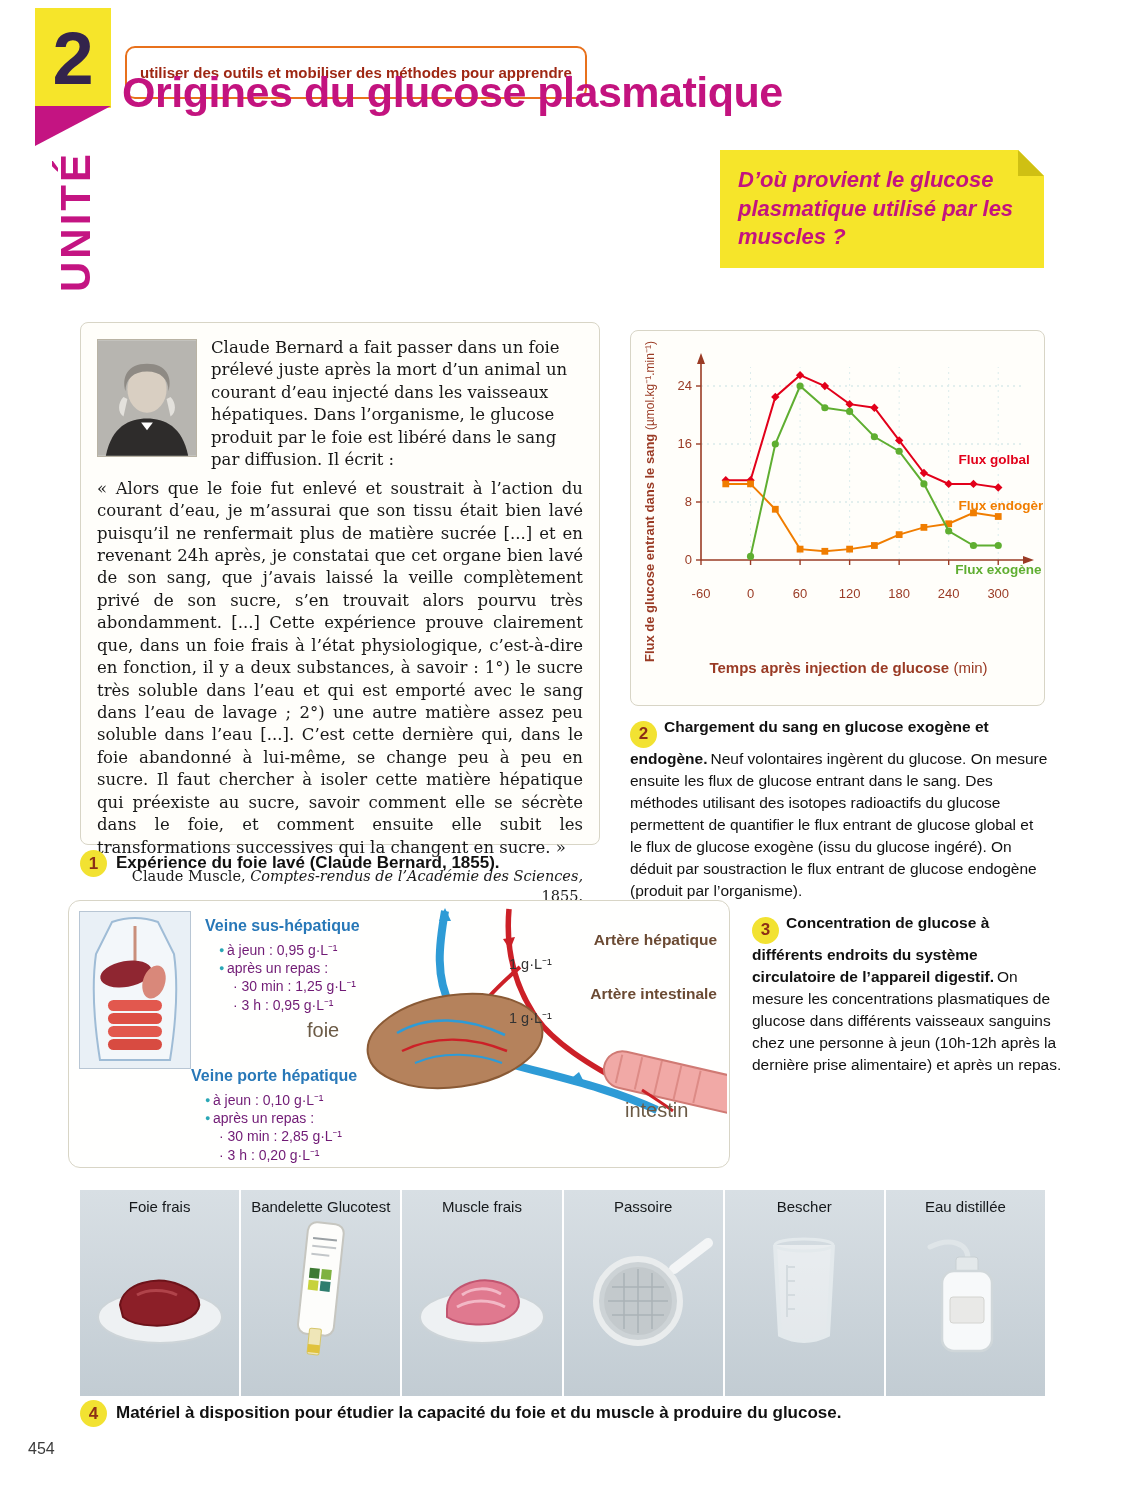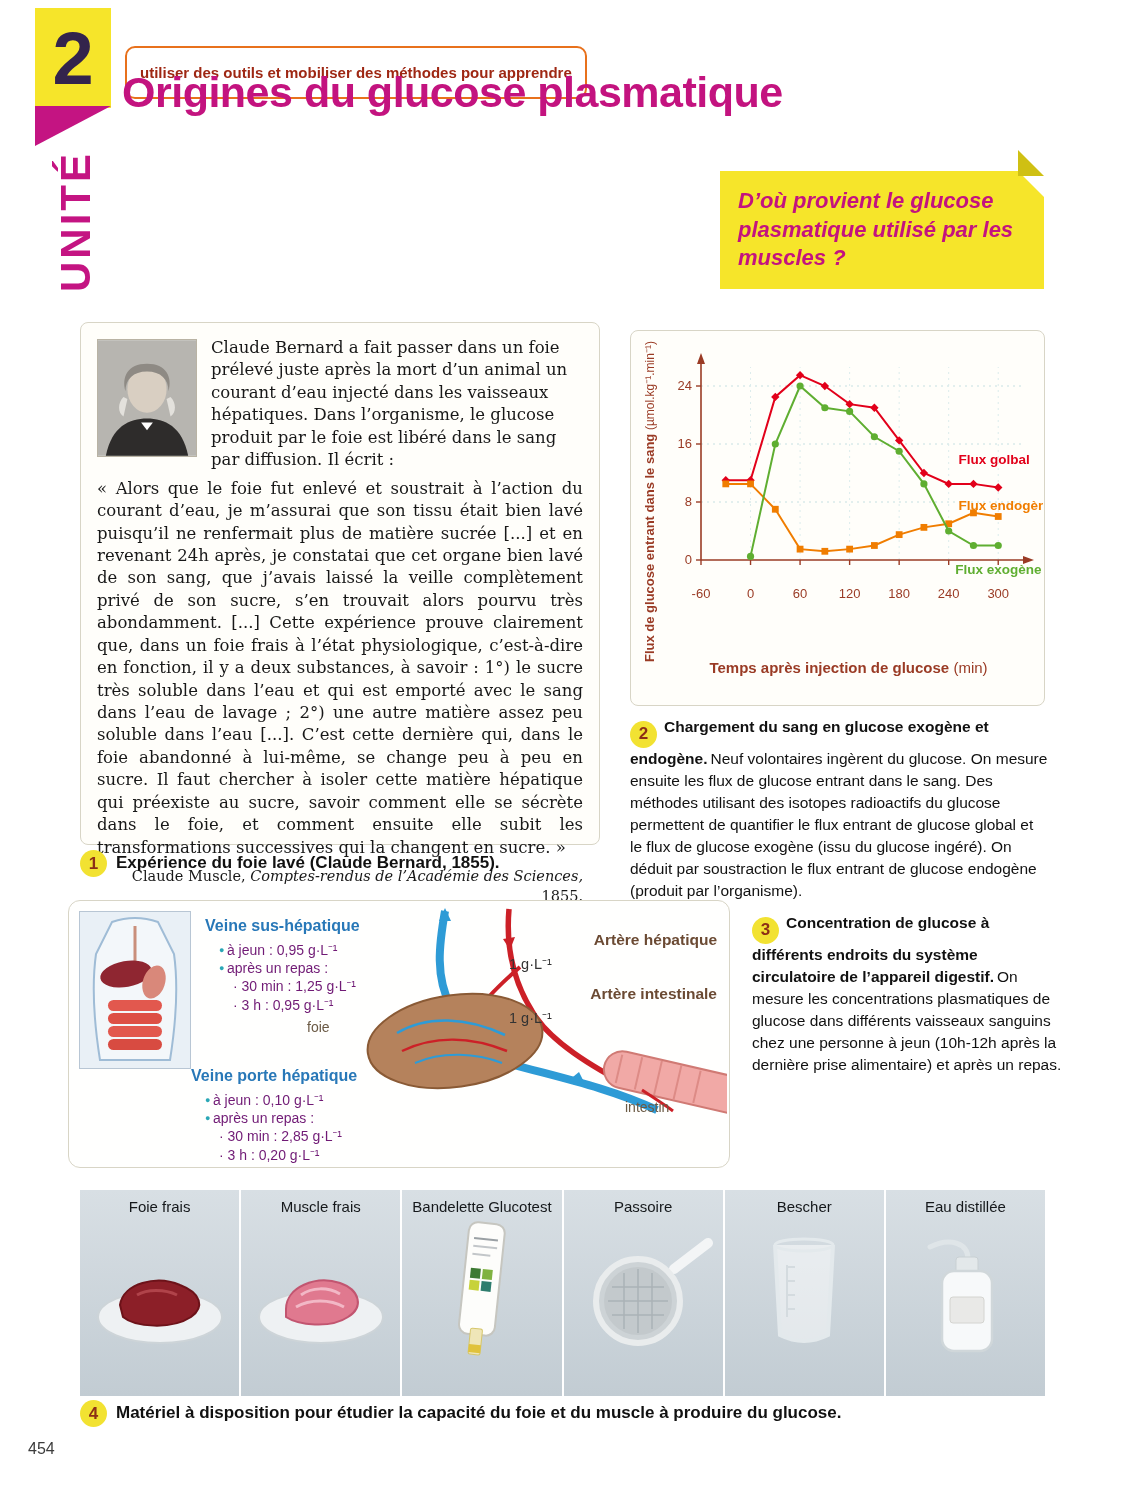--- a/index.html
+++ b/index.html
@@ -19,21 +19,21 @@
 
   
   .kicker { position:absolute; left:125px; top:46px; border:2px solid #e8711c; border-radius:10px;
             padding:16px 13px; font-size:15px; font-weight:700; color:#9e2713; background:#fff; }
   .page-title { position:absolute; left:122px; top:68px; width:860px;
                 font-size:43px; font-weight:800; color:#c3137f; letter-spacing:-0.5px; }
   .intro { position:absolute; left:125px; top:146px; width:575px;
            font-size:25px; font-style:italic; font-weight:700; color:#2aa7b6; line-height:1.42; }
   .question-box { position:absolute; left:720px; top:150px; width:324px; min-height:118px;
                   background:#f6e52a; padding:16px 18px 14px 18px;
-                  clip-path:polygon(0 0, calc(100% - 26px) 0, 100% 26px, 100% 100%, 0 100%);margin-top:21px; }
+                  clip-path:polygon(0 0, calc(100% - 26px) 0, 100% 26px, 100% 100%, 0 100%); }
   .question-box .q-text { font-size:22px; font-weight:700; font-style:italic; color:#c3137f; line-height:1.3; }
   .q-fold { position:absolute; left:1018px; top:150px; width:26px; height:26px; background:#cfc013;
             clip-path:polygon(0 0, 100% 100%, 0 100%); }
 
   
   .doc-box { position:absolute; background:#fffefa; border:1.5px solid #d8d5c6; border-radius:8px; }
   .num-badge { display:inline-flex; width:27px; height:27px; border-radius:50%; background:#f2e232;
                color:#8c2f16; font-weight:700; font-size:17px; align-items:center; justify-content:center;
                flex:0 0 27px; }
   .caption-row { position:absolute; display:flex; align-items:flex-start; gap:9px; }
@@ -65,21 +65,21 @@
   #doc2-note { left:630px; top:716px; width:418px; }
 
   
   #doc3 { left:68px; top:900px; width:662px; height:268px; border-radius:12px; background:#fffffe; }
   .body-thumb { position:absolute; left:10px; top:10px; width:112px; height:158px;
                 background:#e9f0f6; border:1px solid #b8c6d4; }
   .vessel-svg { position:absolute; left:118px; top:4px; }
   .lbl-vein { position:absolute; font-size:16px; font-weight:700; color:#2878b8; }
   .lbl-artery { position:absolute; font-size:15.5px; font-weight:700; color:#6b4a33; text-align:right; }
   .lbl-value { position:absolute; font-size:14.5px; color:#333; text-align:left; }
-  .lbl-organ { position:absolute; font-size:14px; color:#6b5a45; }
+  .lbl-organ { position:absolute; font-size:20px; color:#6b5a45; }
   .vein-bullets { position:absolute; font-size:14px; color:#701a75; line-height:1.3; }
   .vein-bullets .b-main::before { content:"● "; font-size:9px; vertical-align:2px; color:#2aa7b6; }
   .vein-bullets .b-sub { padding-left:14px; }
   #doc3-note { left:752px; top:912px; width:312px; }
 
   
   .materials { position:absolute; left:80px; top:1190px; width:965px; height:206px;
                display:flex; gap:2px; }
   .material-cell { flex:1 1 0; background:linear-gradient(#d8dfe4,#c2ccd3); position:relative;
                    display:flex; flex-direction:column; align-items:center; padding-top:8px; }
@@ -280,45 +280,45 @@
   <div class="materials">
     <div class="material-cell">
       <div class="material-label">Foie frais</div>
       <svg width="150" height="150" viewBox="0 0 150 150">
         <ellipse cx="75" cy="100" rx="62" ry="26" fill="#eef1f3" stroke="#cdd4d8" stroke-width="2"></ellipse>
         <path d="M35,88 C38,66 72,58 95,68 C116,76 120,90 106,100 C86,113 50,110 38,100 Z" fill="#8c1f28" stroke="#6d1219" stroke-width="2"></path>
         <path d="M52,78 C62,72 80,72 92,78" fill="none" stroke="#b0434a" stroke-width="3"></path>
       </svg>
     </div>
     <div class="material-cell">
-      <div class="material-label">Muscle frais</div>
-      <svg width="150" height="150" viewBox="0 0 150 150">
-        <ellipse cx="75" cy="100" rx="62" ry="26" fill="#eef1f3" stroke="#cdd4d8" stroke-width="2"></ellipse>
-        <path d="M40,92 C40,70 70,58 94,66 C114,73 118,90 102,100 C84,112 52,108 40,100 Z" fill="#e0798f" stroke="#c25570" stroke-width="2"></path>
-        <path d="M55,78 C66,70 82,70 94,77 M50,90 C64,82 84,82 98,90" fill="none" stroke="#f2b8c6" stroke-width="3"></path>
-      </svg>
-    </div>
-    <div class="material-cell">
       <div class="material-label">Bandelette Glucotest</div>
       <svg width="150" height="142" viewBox="0 0 150 142">
         <g transform="rotate(6 75 70)">
           <rect x="56" y="6" width="36" height="112" rx="9" fill="#fdfdfb" stroke="#c6c6c0" stroke-width="2"></rect>
           <line x1="62" y1="22" x2="86" y2="22" stroke="#9aa0a4" stroke-width="2"></line>
           <line x1="62" y1="30" x2="86" y2="30" stroke="#c2c6c9" stroke-width="2"></line>
           <line x1="62" y1="38" x2="80" y2="38" stroke="#c2c6c9" stroke-width="2"></line>
           <rect x="62" y="52" width="10" height="10" fill="#3d7a33"></rect>
           <rect x="74" y="52" width="10" height="10" fill="#7fb241"></rect>
           <rect x="62" y="64" width="10" height="10" fill="#c7d23a"></rect>
           <rect x="74" y="64" width="10" height="10" fill="#2e7d6e"></rect>
           <rect x="68" y="112" width="12" height="26" rx="2" fill="#efe6b8" stroke="#d6c66a"></rect>
           <rect x="68" y="128" width="12" height="8" fill="#e0c23c"></rect>
         </g>
       </svg>
     </div>
     <div class="material-cell">
+      <div class="material-label">Muscle frais</div>
+      <svg width="150" height="150" viewBox="0 0 150 150">
+        <ellipse cx="75" cy="100" rx="62" ry="26" fill="#eef1f3" stroke="#cdd4d8" stroke-width="2"></ellipse>
+        <path d="M40,92 C40,70 70,58 94,66 C114,73 118,90 102,100 C84,112 52,108 40,100 Z" fill="#e0798f" stroke="#c25570" stroke-width="2"></path>
+        <path d="M55,78 C66,70 82,70 94,77 M50,90 C64,82 84,82 98,90" fill="none" stroke="#f2b8c6" stroke-width="3"></path>
+      </svg>
+    </div>
+    <div class="material-cell">
       <div class="material-label">Passoire</div>
       <svg width="150" height="150" viewBox="0 0 150 150">
         <line x1="106" y1="52" x2="140" y2="26" stroke="#f3f5f6" stroke-width="10" stroke-linecap="round"></line>
         <circle cx="70" cy="84" r="42" fill="#cdd3d6" stroke="#e9eced" stroke-width="6"></circle>
         <circle cx="70" cy="84" r="34" fill="#c3c9cc"></circle>
         <path d="M44,70 L96,70 M40,84 L100,84 M44,98 L96,98 M56,56 L56,112 M70,52 L70,116 M84,56 L84,112" stroke="#aab2b6" stroke-width="1.5"></path>
       </svg>
     </div>
     <div class="material-cell">
       <div class="material-label">Bescher</div>

